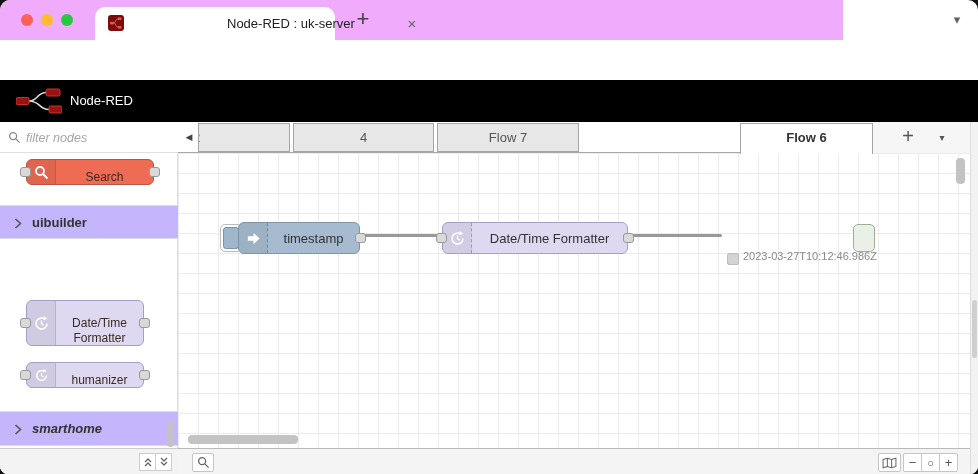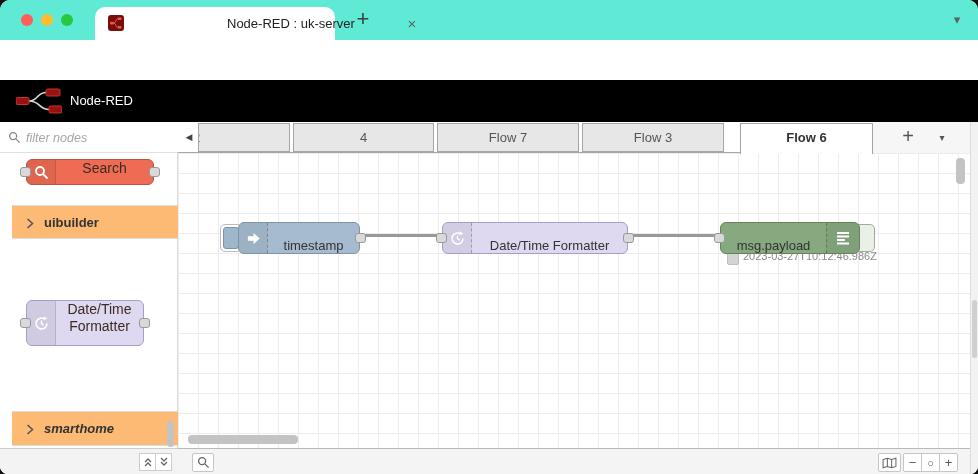--- a/index.html
+++ b/index.html
@@ -1,21 +1,21 @@
 <!DOCTYPE html>
 <html><head>
 <meta charset="utf-8">
 <style>
   html,body{margin:0;padding:0;background:#111;}
   .screen{position:relative;width:978px;height:474px;overflow:hidden;
     font-family:"Liberation Sans","DejaVu Sans",sans-serif;background:#fff;
     border-radius:10px 10px 8px 8px;}
   .abs{position:absolute;box-sizing:border-box;}
   
-  .macbar{left:0;top:0;width:978px;height:40px;background:#5eead4;}
+  .macbar{left:0;top:0;width:843px;height:40px;background:#f0abfc;}
   .light{width:12px;height:12px;border-radius:50%;top:14px;}
   .btab{left:95px;top:7px;width:240px;height:33px;background:#fff;border-radius:10px 10px 0 0;}
   .btab-title{left:132px;top:0;height:33px;line-height:33px;font-size:13px;color:#202124;white-space:nowrap;}
   .btab-close{left:305px;top:0;width:24px;height:33px;line-height:33px;text-align:center;font-size:15px;color:#5f6368;}
   .newtab{left:348px;top:4px;width:30px;height:32px;line-height:30px;text-align:center;font-size:22px;color:#3c4043;}
   .bchev{left:945px;top:8px;width:24px;height:24px;line-height:24px;text-align:center;font-size:13px;color:#5f6368;}
   .toolbar{left:0;top:40px;width:978px;height:40px;background:#fff;}
   .navbtn{top:46px;width:28px;height:28px;line-height:28px;text-align:center;font-size:19px;color:#4a4d51;}
   .omnibox{left:108px;top:46px;width:648px;height:28px;background:#f1f3f4;border-radius:14px;}
   .omni-text{top:0;height:28px;line-height:28px;font-size:13px;color:#5f6368;white-space:nowrap;}
@@ -30,42 +30,42 @@
   .deploy{left:777px;top:87px;width:128px;height:28px;background:#454545;border:1px solid #606060;border-radius:3px;display:flex;align-items:center;}
   .deploy-label{flex:1;text-align:center;color:#999;font-size:13px;}
   .deploy-caret{width:24px;height:100%;border-left:1px solid #5a5a5a;color:#999;font-size:10px;line-height:27px;text-align:center;}
   .hamburger{left:933px;top:94px;width:24px;height:16px;display:flex;flex-direction:column;justify-content:space-between;}
   .hamburger div{height:3px;background:#e6e6e6;border-radius:2px;}
   
   .palette{left:0;top:122px;width:178px;height:352px;background:#fff;border-right:1px solid #ddd;}
   .filterrow{left:0;top:0;width:178px;height:31px;background:#fff;border-bottom:1px solid #e0e0e0;}
   .filterrow input{position:absolute;left:24px;top:5px;width:140px;height:20px;border:none;outline:none;font-size:12.5px;color:#555;background:transparent;font-family:inherit;font-style:italic;}
   .filterrow input::placeholder{color:#a6a6a6;}
-  .cat{left:12px;width:178px;height:34px;background:#fdba74;border-top:1px solid #ddd;border-bottom:1px solid #ddd;}
+  .cat{left:0;width:178px;height:34px;background:#c4b5fd;border-top:1px solid #ddd;border-bottom:1px solid #ddd;}
   .cat-label{left:32px;top:0;height:34px;line-height:34px;font-size:13px;font-weight:bold;color:#333;}
-  .pnode{border-radius:6px;border:1px solid;display:flex;align-items:flex-start;font-size:14px;color:#3b2b22;}
+  .pnode{border-radius:6px;border:1px solid;display:flex;align-items:flex-end;font-size:12px;color:#3b2b22;}
   .pnode .plabel{flex:1;text-align:center;line-height:1.2;}
   .picon{height:100%;width:28px;display:flex;align-items:center;justify-content:center;background:rgba(0,0,0,0.06);border-right:1px solid rgba(0,0,0,0.12);border-radius:5px 0 0 5px;}
   .port{width:11px;height:10px;background:#d9d9d9;border:1px solid #999;border-radius:3px;box-sizing:border-box;position:absolute;}
   .port-l{left:-7px;top:50%;margin-top:-5px;}
   .port-r{right:-7px;top:50%;margin-top:-5px;}
   .pfooter{left:0;top:326px;width:178px;height:26px;background:#f3f3f3;border-top:1px solid #ccc;}
   .pfbtn{top:4px;width:17px;height:18px;background:#fff;border:1px solid #ccc;display:flex;align-items:center;justify-content:center;}
   .scrollthumb{background:#c3c3c3;border-radius:4px;}
   
   .tabstrip{left:178px;top:122px;width:792px;height:31px;background:#fff;border-bottom:1px solid #a8a8a8;}
   .ftab{top:1px;height:29px;background:#e7e7e7;border:1px solid #a5a5a5;line-height:27px;text-align:center;font-size:13px;color:#555;overflow:hidden;white-space:nowrap;}
   .ftab.active{top:1px;height:31px;background:#fff;border-bottom:none;font-weight:bold;color:#333;z-index:5;}
   .tabplusarea{left:695px;top:0;width:97px;height:31px;background:#f6f6f6;}
   .tabbtn{top:0;height:31px;text-align:center;color:#555;}
   
   .canvas{left:178px;top:153px;width:792px;height:295px;background:#fff;
     background-image:linear-gradient(to right,#ececec 1px,transparent 1px),linear-gradient(to bottom,#ececec 1px,transparent 1px);
     background-size:20px 20px;}
-  .nrnode{position:absolute;height:30px;border-radius:6px;border:1px solid;display:flex;align-items:flex-end;font-size:13px;color:#333;z-index:3;}
+  .nrnode{position:absolute;height:30px;border-radius:6px;border:1px solid;display:flex;align-items:center;font-size:13px;color:#333;z-index:3;}
   .nrnode .nlabel{flex:1;text-align:center;white-space:nowrap;}
   .nicon{height:100%;width:28px;display:flex;align-items:center;justify-content:center;background:rgba(0,0,0,0.05);}
   .nicon.left{border-right:1px dashed rgba(0,0,0,0.25);border-radius:5px 0 0 5px;}
   .nicon.right{border-left:1px dashed rgba(0,0,0,0.25);border-radius:0 5px 5px 0;width:32px;}
   .wire{position:absolute;height:3px;background:#999;border-radius:2px;z-index:1;}
   .injbtn{position:absolute;z-index:2;background:#fff;border:1px solid #bbb;border-radius:5px;}
   .injbtn .inner{position:absolute;left:2px;top:2px;right:2px;bottom:2px;background:#9fb7cb;border:1px solid #7e93a5;border-radius:3px;}
   .dbgbtn{position:absolute;z-index:2;background:#eaf0e8;border:1px solid #9ab293;border-radius:5px;}
   .statusdot{position:absolute;width:10px;height:10px;background:#d4d4d4;border:1px solid #bdbdbd;border-radius:2px;}
   .statustext{position:absolute;font-size:11px;color:#8a8a8a;white-space:nowrap;}
@@ -209,20 +209,32 @@
         <svg width="17" height="17" viewBox="0 0 17 17">
             <path d="M14 8.5 a5.5 5.5 0 1 1 -2.1-4.3" fill="none" stroke="#fff" stroke-width="1.6"></path>
             <path d="M11 1.2 l3.4 2.6 -4.2 1.4 Z" fill="#fff"></path>
             <path d="M8.5 5.5 v3.2 l2.2 1.6" fill="none" stroke="#fff" stroke-width="1.4"></path>
           </svg>
       </div>
       <div class="plabel">Date/Time Formatter</div>
       <div class="port port-r"></div>
     </div>
 
+    <div class="abs pnode" style="left:26px;top:240px;width:118px;height:26px;background:#ded8f0;border-color:#a89cc8;">
+      <div class="port port-l"></div>
+      <div class="picon">
+        <svg width="15" height="15" viewBox="0 0 17 17">
+            <path d="M14 8.5 a5.5 5.5 0 1 1 -2.1-4.3" fill="none" stroke="#fff" stroke-width="1.6"></path>
+            <path d="M11 1.2 l3.4 2.6 -4.2 1.4 Z" fill="#fff"></path>
+            <path d="M8.5 5.5 v3.2 l2.2 1.6" fill="none" stroke="#fff" stroke-width="1.4"></path>
+          </svg>
+      </div>
+      <div class="plabel">humanizer</div>
+      <div class="port port-r"></div>
+    </div>
 
     <div class="abs cat" style="top:289px;height:35px;font-style:italic;">
       <svg class="abs" style="left:14px;top:12px;" width="8" height="11" viewBox="0 0 8 11">
           <path d="M1.5 1 L6.5 5.5 L1.5 10" fill="none" stroke="#555" stroke-width="1.6"></path>
         </svg>
       <div class="abs cat-label">smarthome</div>
     </div>
 
     <div class="abs scrollthumb" style="left:167px;top:299px;width:7px;height:26px;"></div>
 
@@ -238,21 +250,20 @@
           </svg>
       </div>
     </div>
   </div>
 
   <div class="abs tabstrip">
     <div class="abs" style="left:2px;top:0;width:18px;height:31px;line-height:31px;text-align:center;font-size:9px;color:#444;">◀</div>
     <div class="abs ftab" style="left:20px;width:92px;text-align:left;"><span style="display:inline-block;margin-left:-6px;">2</span></div>
     <div class="abs ftab" style="left:115px;width:141px;"><span>4</span></div>
     <div class="abs ftab" style="left:259px;width:142px;"><span>Flow 7</span></div>
-    <div class="abs ftab" style="left:404px;width:142px;"><span>Flow 3</span></div>
     <div class="abs tabplusarea"></div>
     <div class="abs ftab active" style="left:562px;width:133px;"><span>Flow 6</span></div>
     <div class="abs tabbtn" style="left:715px;width:30px;line-height:29px;font-size:20px;">+</div>
     <div class="abs tabbtn" style="left:752px;width:24px;line-height:31px;font-size:10px;">▾</div>
   </div>
 
   <div class="abs canvas">
 
     <div class="wire" style="left:179px;top:81px;width:86px;"></div>
     <div class="wire" style="left:448px;top:81px;width:96px;"></div>
@@ -279,32 +290,20 @@
             <path d="M11 1.2 l3.4 2.6 -4.2 1.4 Z" fill="#fff"></path>
             <path d="M8.5 5.5 v3.2 l2.2 1.6" fill="none" stroke="#fff" stroke-width="1.4"></path>
           </svg>
       </div>
       <div class="nlabel">Date/Time Formatter</div>
       <div class="port port-r"></div>
     </div>
 
     <div class="dbgbtn" style="left:675px;top:71px;width:20px;height:26px;"></div>
 
-    <div class="nrnode" style="left:542px;top:69px;width:138px;background:#87a980;border-color:#66815c;">
-      <div class="port port-l"></div>
-      <div class="nlabel">msg.payload</div>
-      <div class="nicon right">
-        <svg width="16" height="16" viewBox="0 0 16 16">
-          <rect x="2" y="2" width="12" height="2" fill="#fff"></rect>
-          <rect x="2" y="5.5" width="12" height="2" fill="#fff"></rect>
-          <rect x="2" y="9" width="8" height="2" fill="#fff"></rect>
-          <rect x="2" y="12.5" width="12" height="2" fill="#fff"></rect>
-        </svg>
-      </div>
-    </div>
 
     <div class="statusdot" style="left:549px;top:100px;"></div>
     <div class="statustext" style="left:565px;top:97px;">2023-03-27T10:12:46.986Z</div>
 
     <div class="scrollthumb" style="position:absolute;left:10px;top:282px;width:110px;height:9px;"></div>
     <div class="scrollthumb" style="position:absolute;left:778px;top:5px;width:9px;height:26px;"></div>
   </div>
 
   <div class="abs cfooter">
     <div class="abs fbtn" style="left:14px;width:22px;">

